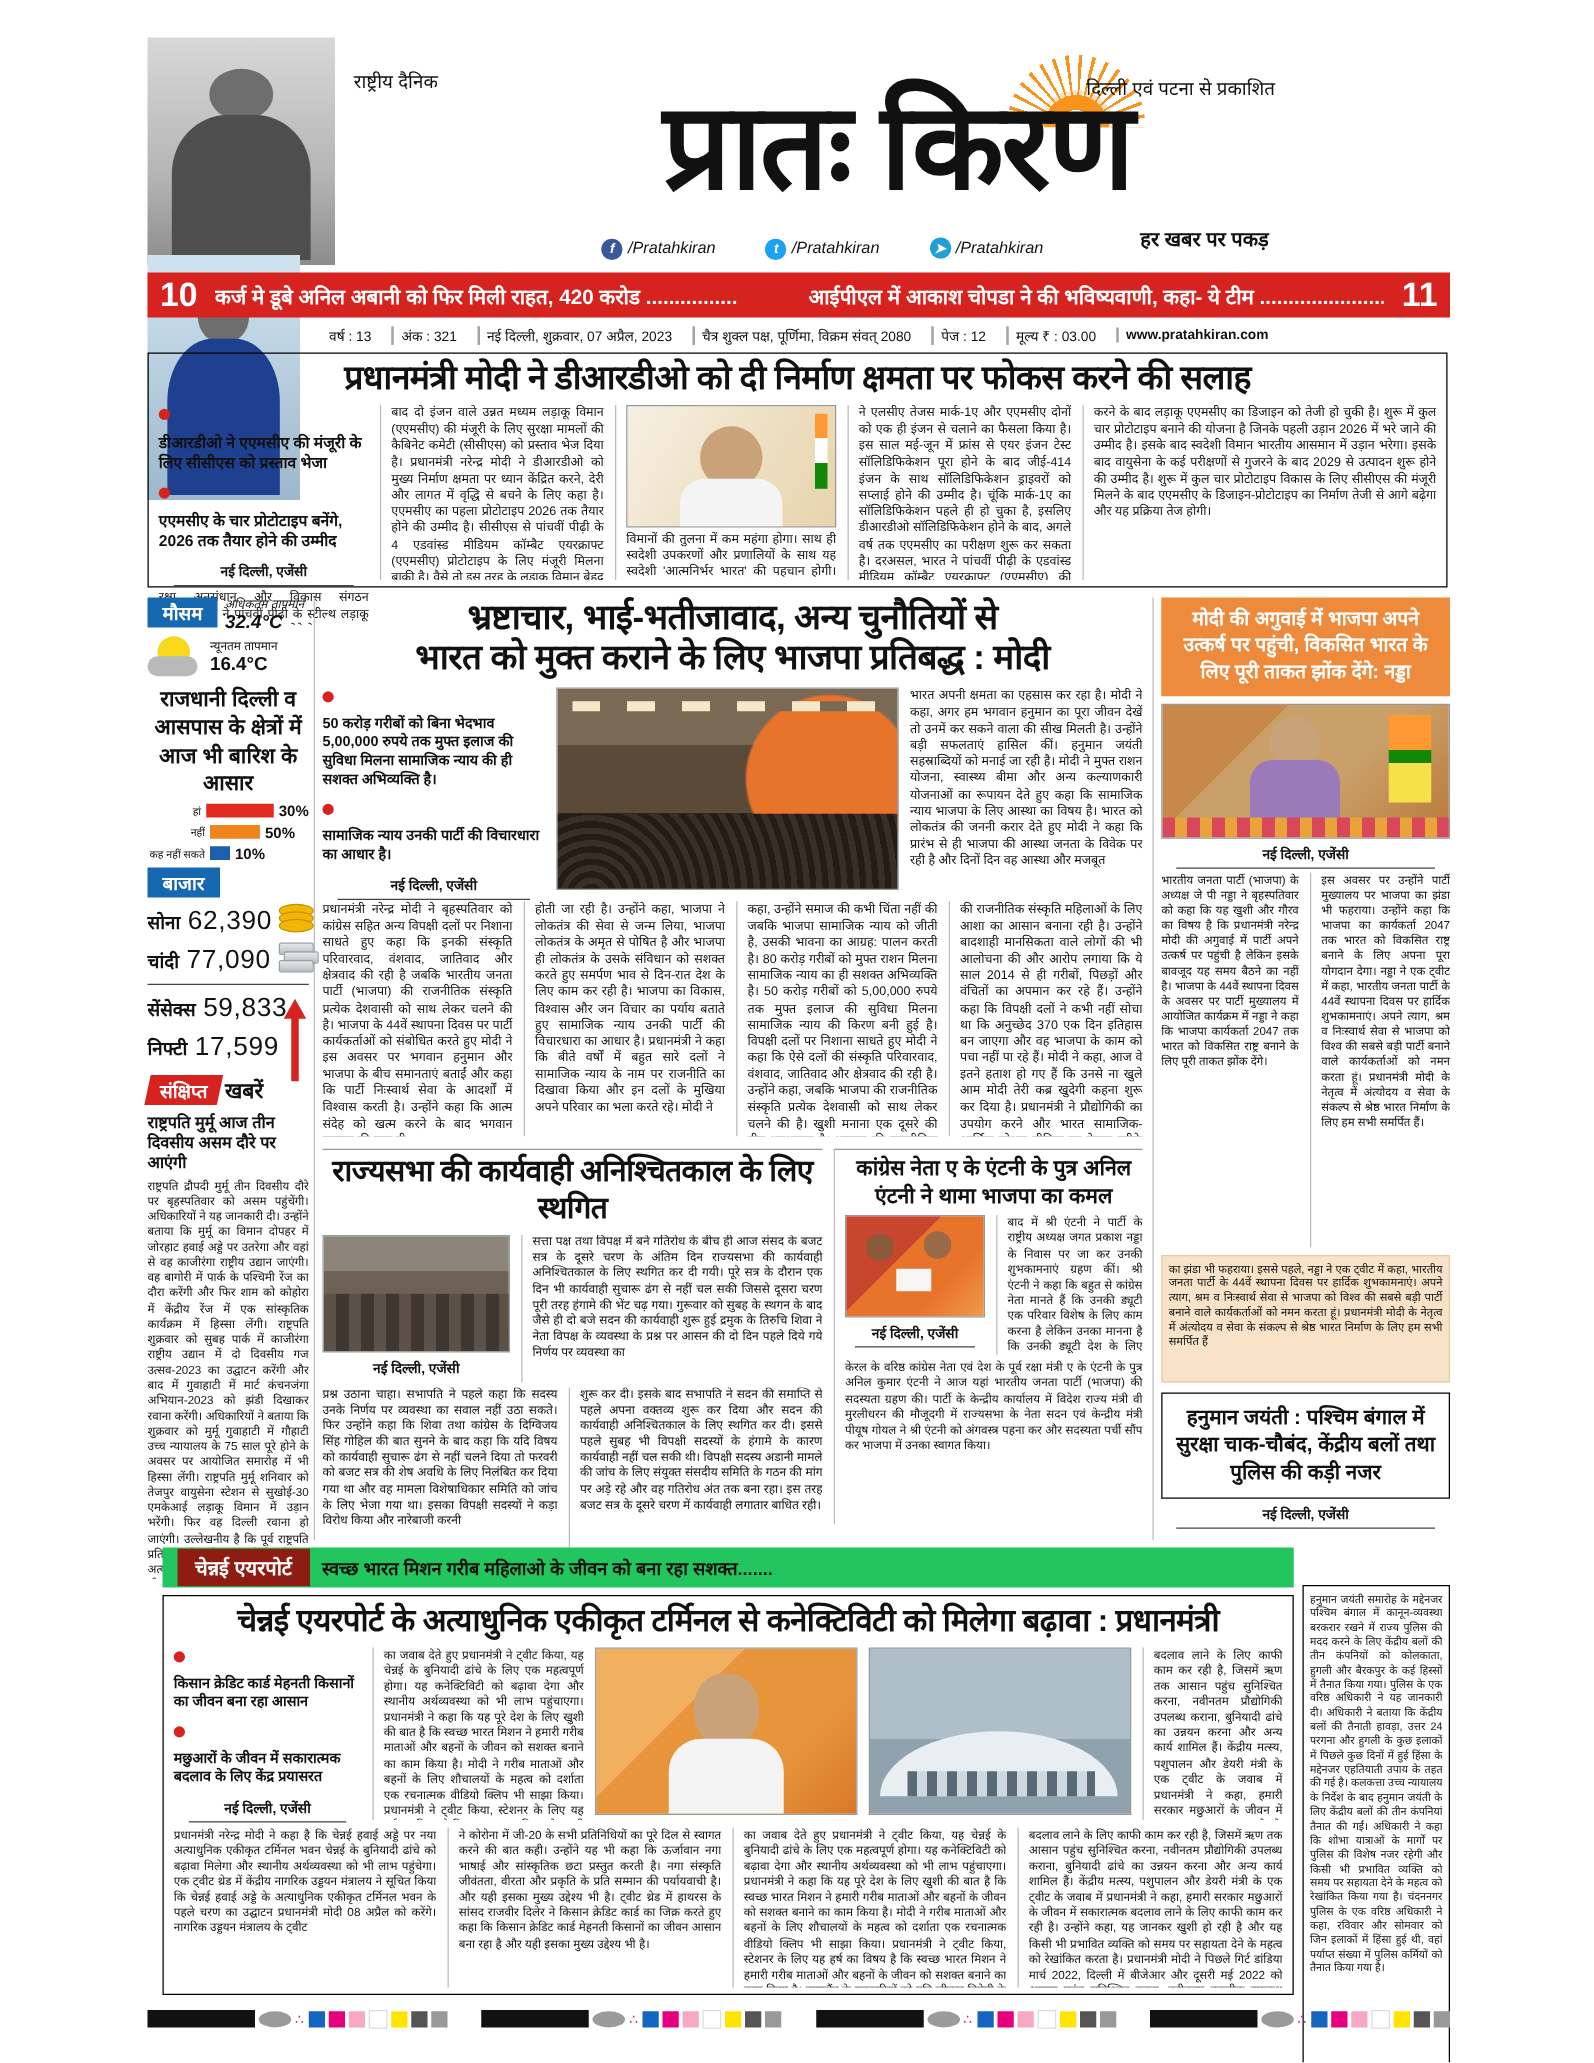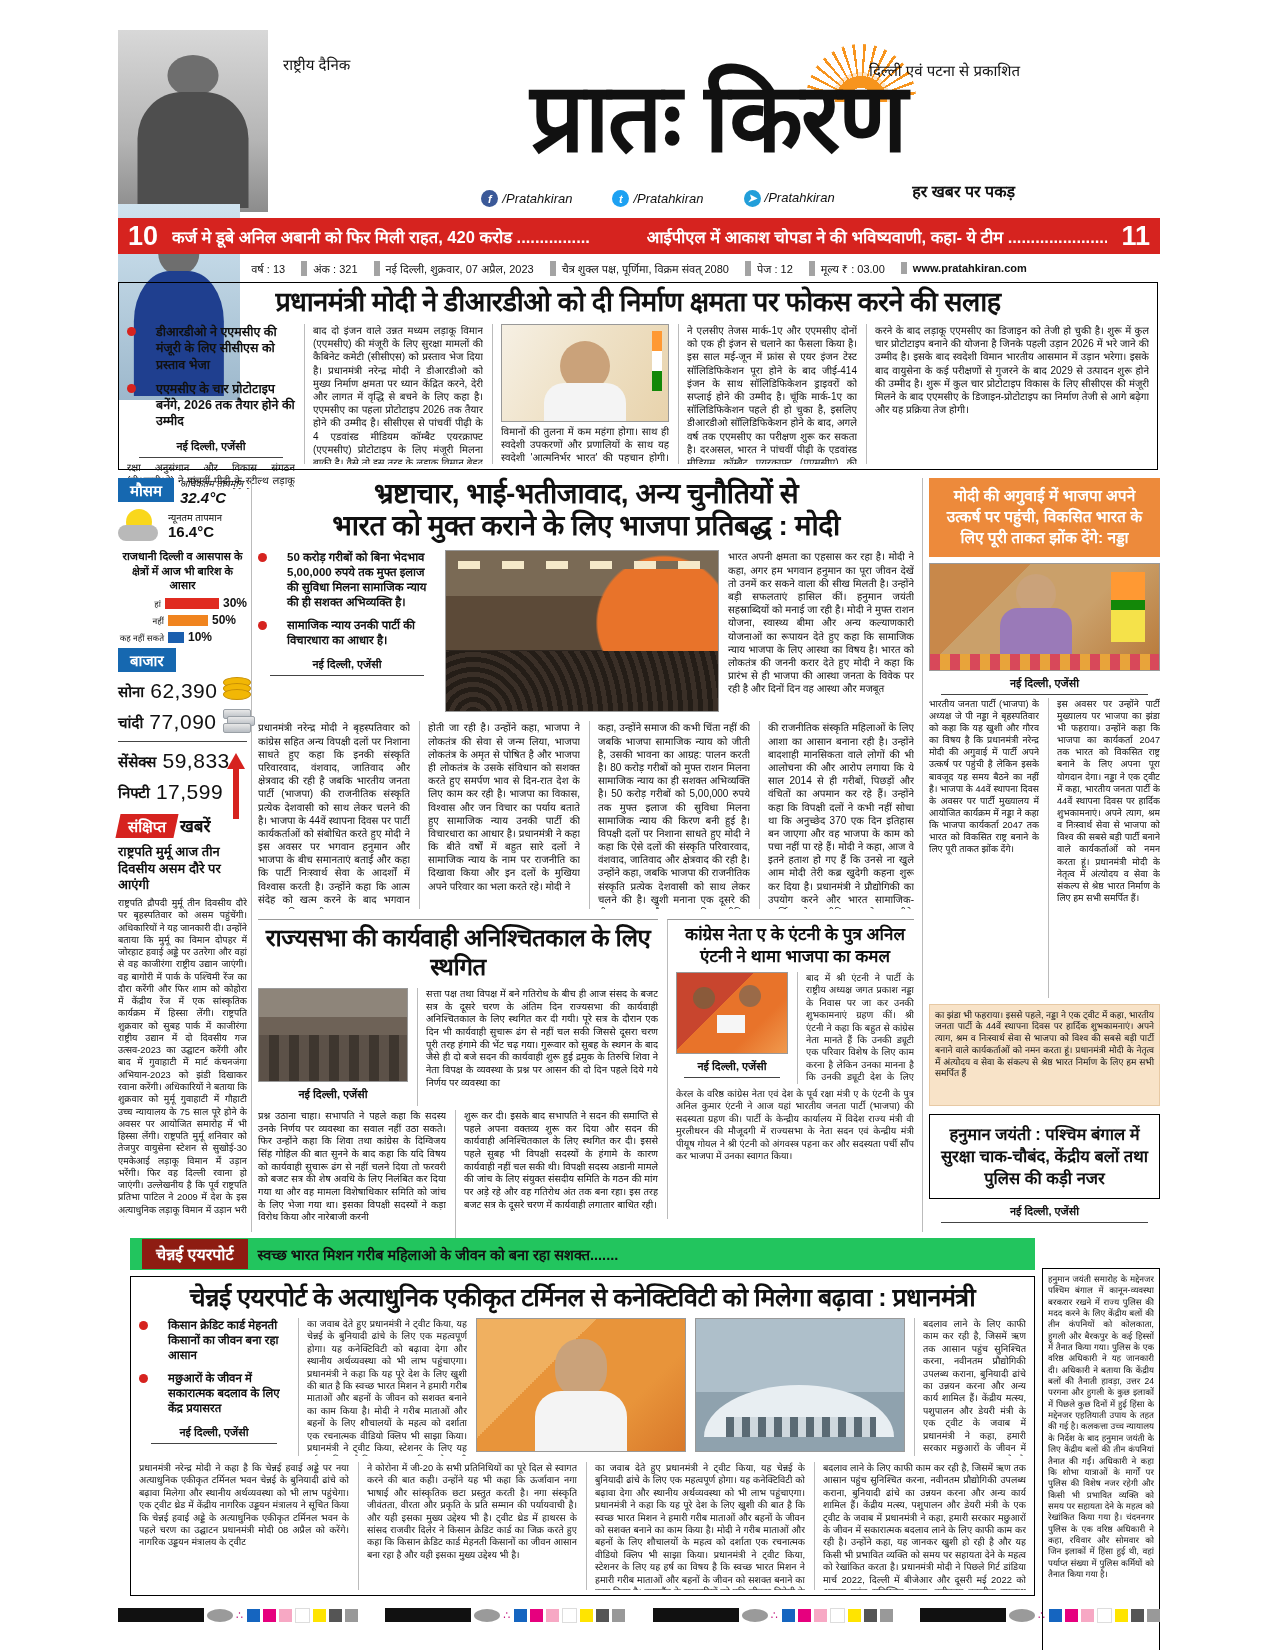--- a/index.html
+++ b/index.html
@@ -23,29 +23,29 @@
   .person::after{content:"";position:absolute;left:50%;top:34%;width:74%;height:64%;transform:translateX(-50%);
                  border-radius:40% 40% 0 0;background:#4e4e4e;}
   .person.blue{background:linear-gradient(180deg,#cfe3ef 0%,#9db8cc 100%);}
   .person.blue::after{background:#1f3f8f;}
   
   .teaser{background:#d6231f;color:#fff;display:flex;align-items:center;gap:14px;padding:0 10px;}
   .teaser .pg{font-size:27px;font-weight:bold;}
   .teaser .tx{font-size:16.5px;font-weight:bold;flex:1;white-space:nowrap;overflow:hidden;}
   
   .dateline{display:flex;justify-content:center;gap:10px;font-size:11px;align-items:center;}
-  .dl-item{padding:0 6px;border-left:6px solid #a3a3a3;}
+  .dl-item{padding:0 6px;border-left:2px solid #a3a3a3;}
   .dl-item:first-child{border-left:none;}
   
   .nbox{border:1.5px solid #000;}
   .headline-xl{font-weight:bold;font-size:27px;text-align:center;line-height:1.15;letter-spacing:-0.5px;}
   .headline-lg{font-weight:bold;font-size:24px;text-align:center;line-height:1.2;letter-spacing:-0.5px;}
   .headline-md{font-weight:bold;font-size:17px;text-align:center;line-height:1.25;}
   .bullets{font-size:12.5px;font-weight:bold;line-height:1.3;}
-  .bullets .b{display:flex;gap:20px;margin-bottom:8px;}
+  .bullets .b{display:flex;gap:10px;margin-bottom:8px;flex-direction:column;}
   .dot{width:9px;height:9px;border-radius:50%;background:#d6231f;flex:0 0 9px;margin-top:3px;}
   .colrow{display:flex;gap:9px;}
   .vcol{border-left:1px solid #bbb;padding-left:8px;}
   .vcol:first-child{border-left:none;padding-left:0;}
   .mcols{column-gap:10px;column-rule:1px solid #bbb;}
   
   .rail-head{background:#1668b0;color:#fff;font-weight:bold;font-size:15px;display:inline-block;
              padding:2px 12px;}
   .poll-row{display:flex;align-items:center;gap:4px;margin:3px 0;}
   .poll-label{width:46px;text-align:right;font-size:8.5px;}
@@ -157,21 +157,21 @@
       <div style="display:flex;gap:6px;align-items:center;margin-top:2px;">
         <span style="position:relative;width:44px;height:34px;display:inline-block;">
           <span style="position:absolute;left:8px;top:0;width:26px;height:26px;border-radius:50%;background:#f9d71c;"></span>
           <span style="position:absolute;left:0;top:16px;width:40px;height:16px;border-radius:10px;background:#b9b9b9;"></span>
         </span>
         <span style="font-size:9.5px;line-height:1.2;">
           <span>न्यूनतम तापमान</span><br>
           <b style="font-size:15px;">16.4°C</b>
         </span>
       </div>
-      <div style="font-size:11px;font-weight:bold;text-align:center;margin:6px 0 4px 0;line-height:1.3;">राजधानी दिल्ली व आसपास के क्षेत्रों में आज भी बारिश के आसार</div>
+      <div style="font-size:17px;font-weight:bold;text-align:center;margin:6px 0 4px 0;line-height:1.3;">राजधानी दिल्ली व आसपास के क्षेत्रों में आज भी बारिश के आसार</div>
       <div>
         <div class="poll-row">
           <span class="poll-label">हां</span>
           <span class="poll-bar" style="width:58px;background:#e02b20;"></span>
           <span class="poll-pct">30%</span>
         </div>
         <div class="poll-row">
           <span class="poll-label">नहीं</span>
           <span class="poll-bar" style="width:40px;background:#f0841f;"></span>
           <span class="poll-pct">50%</span>

